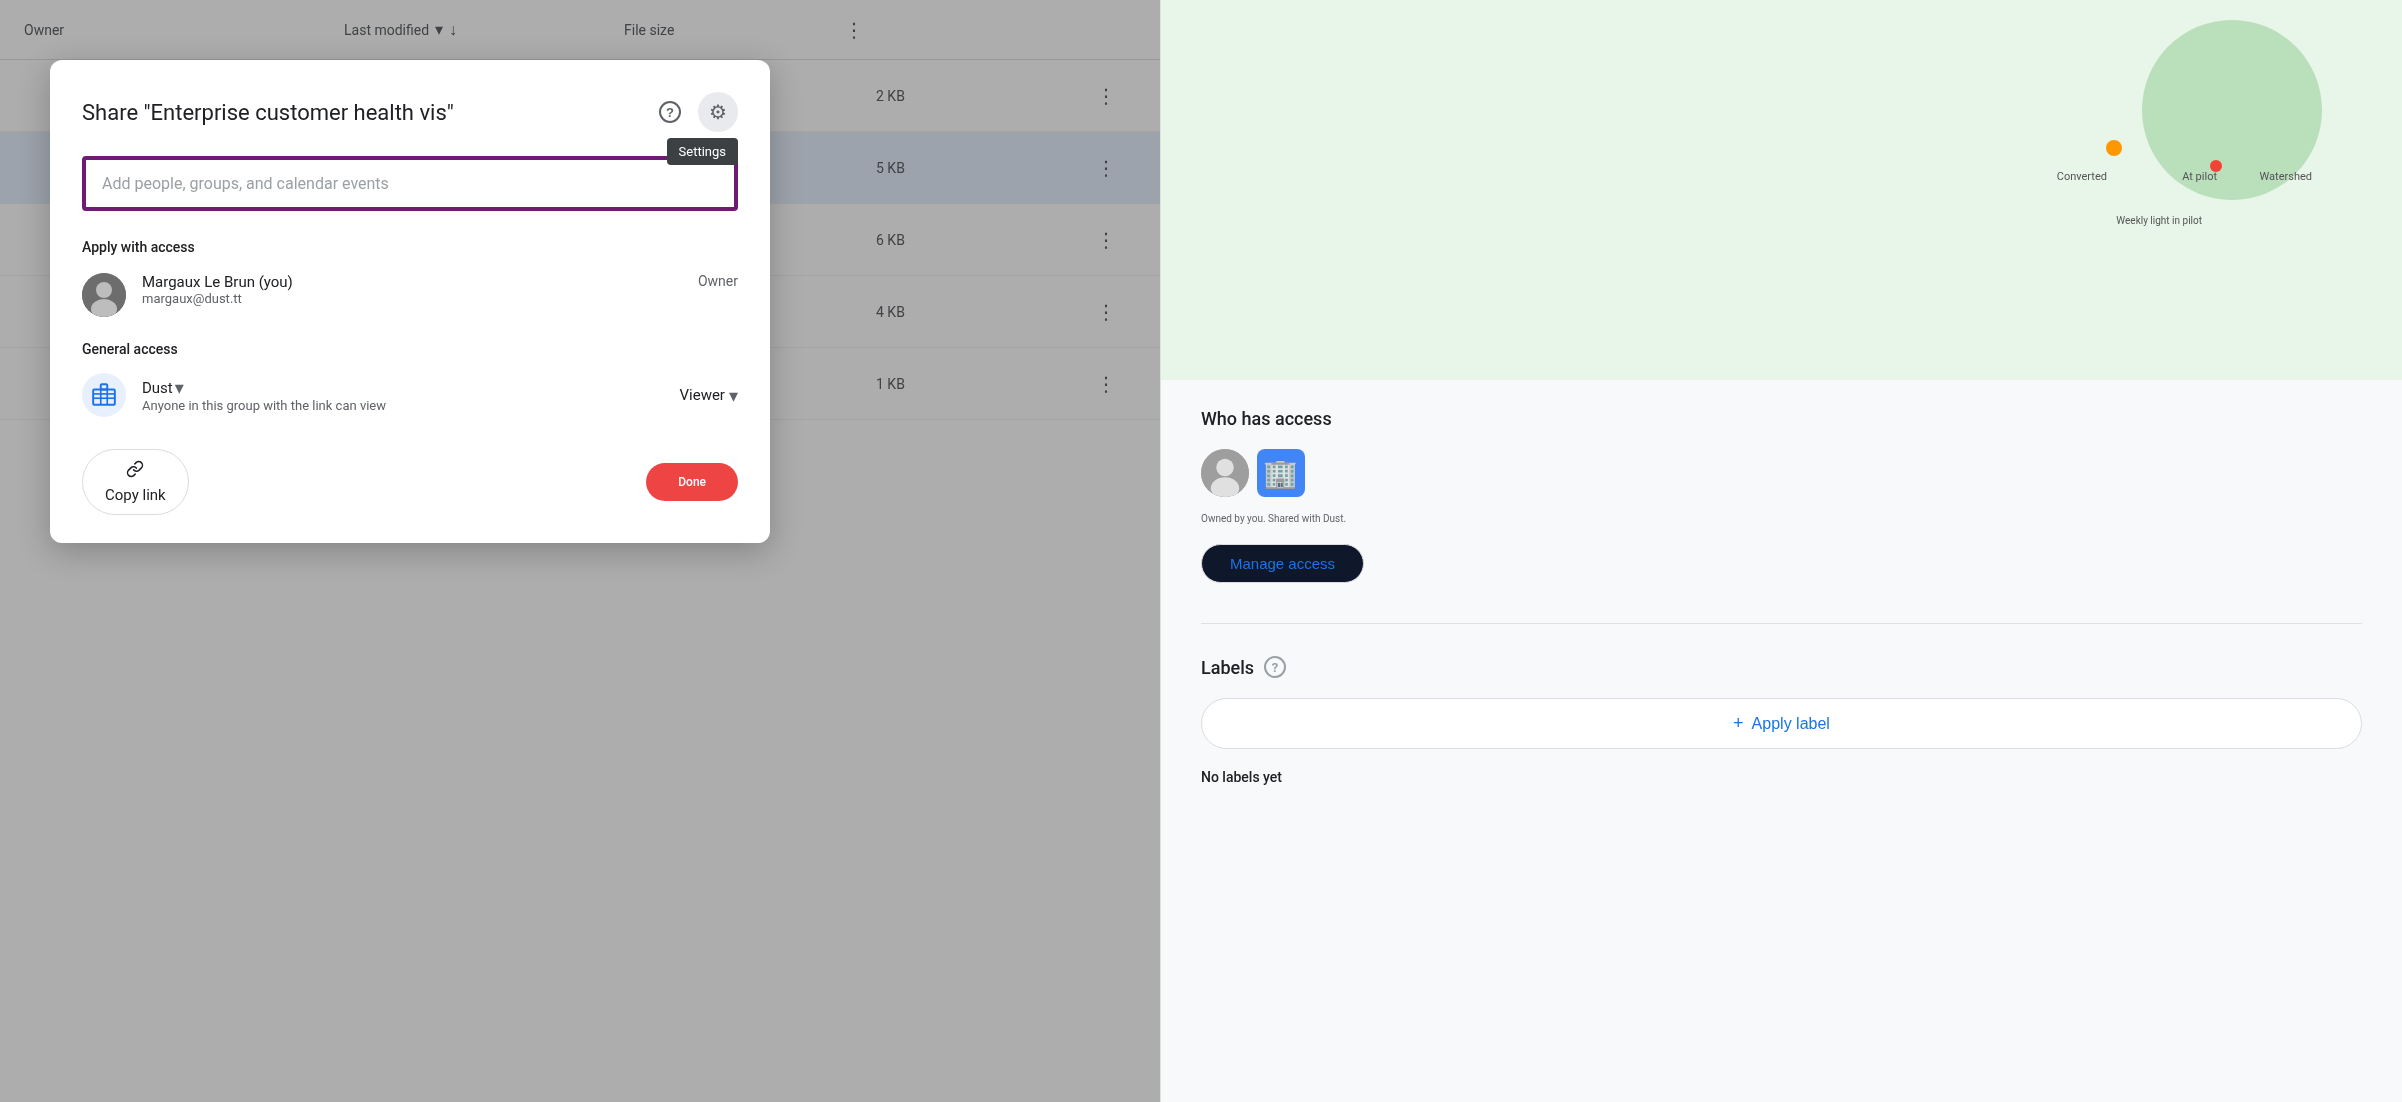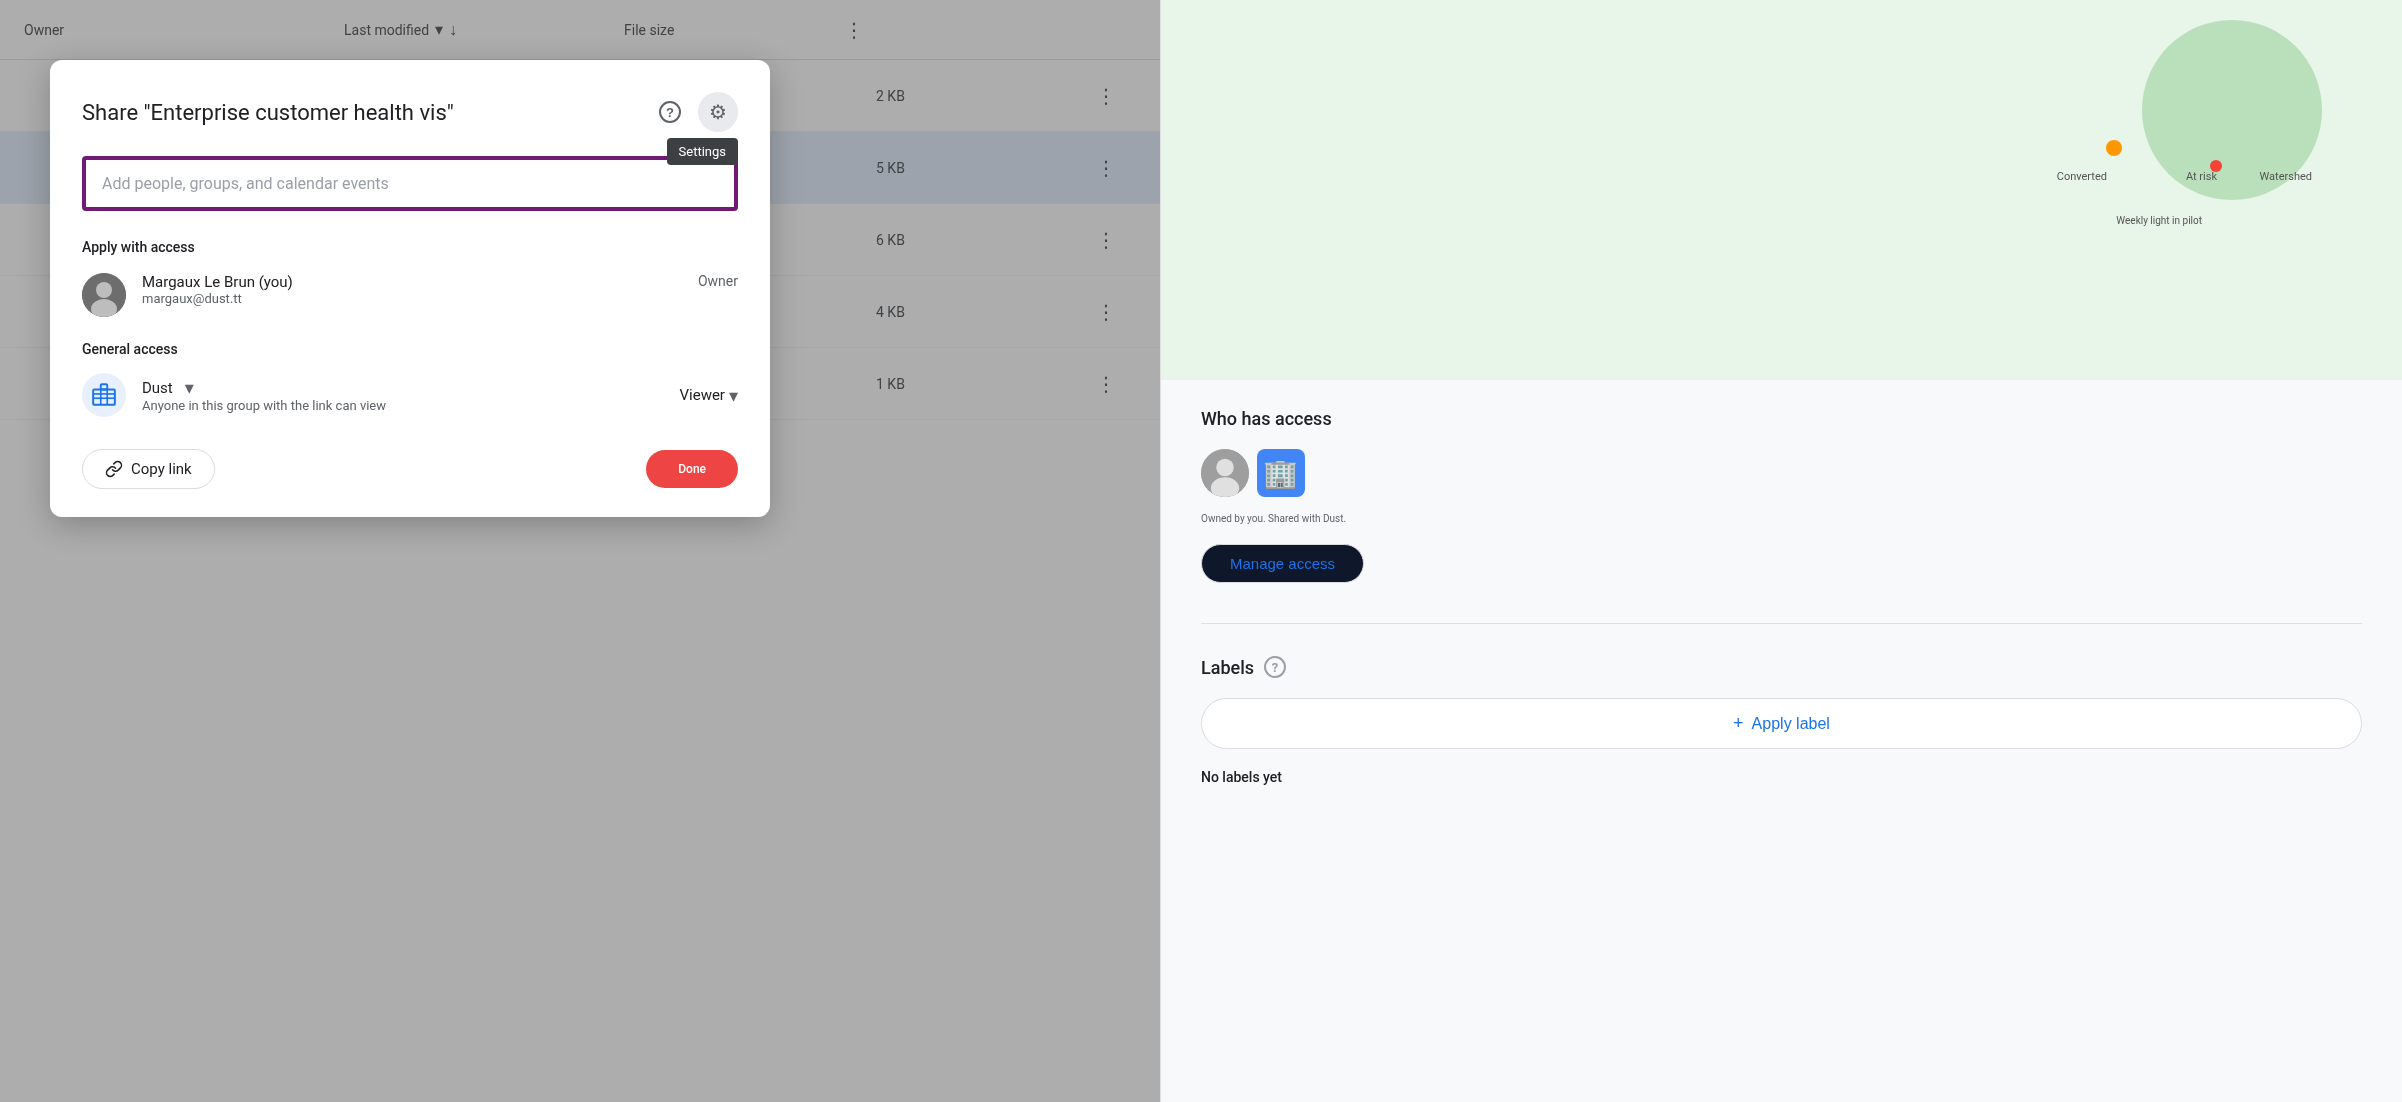--- a/index.html
+++ b/index.html
@@ -389,21 +389,21 @@
     .access-name {
       display: flex;
       align-items: center;
       gap: 4px;
       font-size: 15px;
       color: #202124;
     }
     .access-name-dropdown {
       display: flex;
       align-items: center;
-      gap: 12px;
+      gap: 2px;
       cursor: pointer;
     }
     .dropdown-arrow { font-size: 18px; color: #5f6368; }
     .access-desc {
       font-size: 13px;
       color: #5f6368;
     }
     .viewer-dropdown {
       display: flex;
       align-items: center;
@@ -424,20 +424,21 @@
       align-items: center;
       gap: 8px;
       padding: 10px 22px;
       border: 1px solid #dadce0;
       border-radius: 100px;
       background: white;
       font-size: 15px;
       color: #202124;
       cursor: pointer;
       font-family: inherit;
+      flex-direction: column;
     }
     .done-btn {
       padding: 12px 32px;
       border-radius: 100px;
       background: #ef4444;
       color: white;
       border: none;
       font-size: 12px;
       font-weight: 500;
       cursor: pointer;
@@ -502,21 +503,21 @@
   </div>
 </div>
 
 <div class="right-panel">
 
   <div class="map-preview">
     <div class="map-circle-green"></div>
     <div class="map-dot-orange"></div>
     <div class="map-dot-red"></div>
     <div class="map-label" style="top:170px; right:295px;">Converted</div>
-    <div class="map-label" style="top:170px; right:185px;">At risk</div>
+    <div class="map-label" style="top:170px; right:185px;">At pilot</div>
     <div class="map-label" style="top:170px; right:90px;">Watershed</div>
     <div class="map-label" style="top:215px; right:200px; font-size:10px;">Weekly light in pilot</div>
   </div>
 
   <div class="panel-content">
 
     <div class="who-has-access-section">
       <div class="section-title">Who has access</div>
       <div class="access-avatars">
         <div class="avatar-circle">

